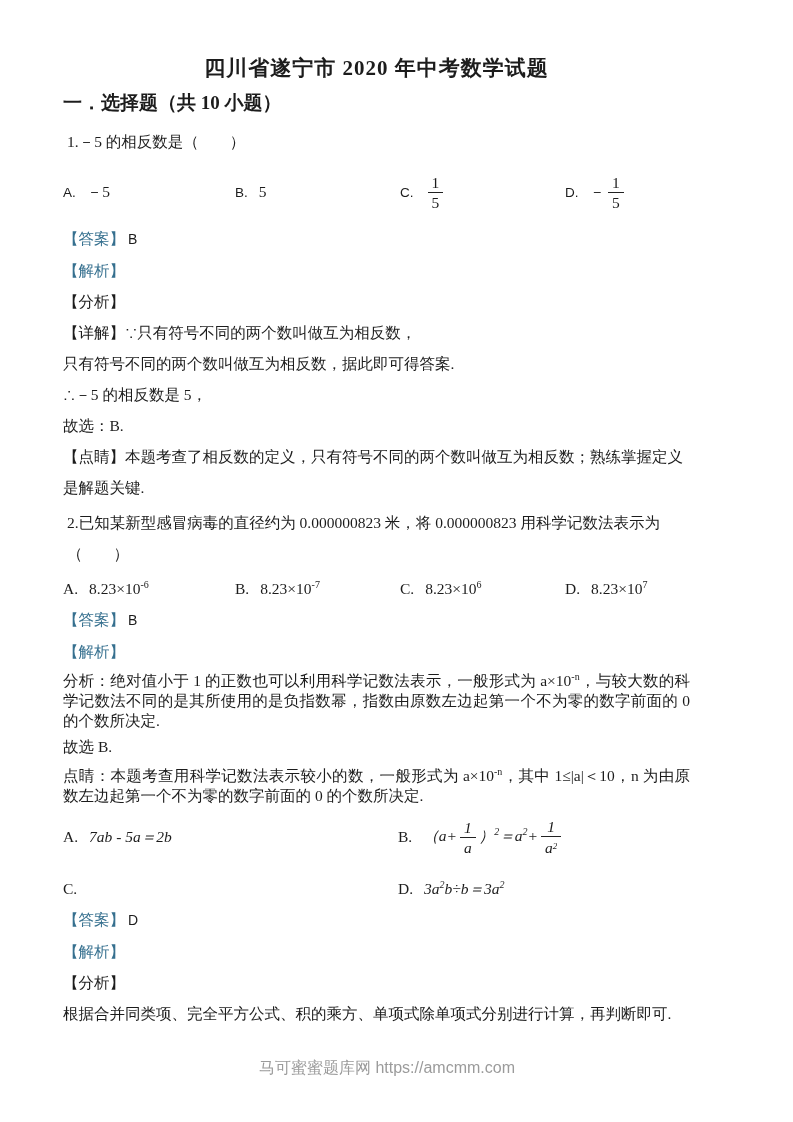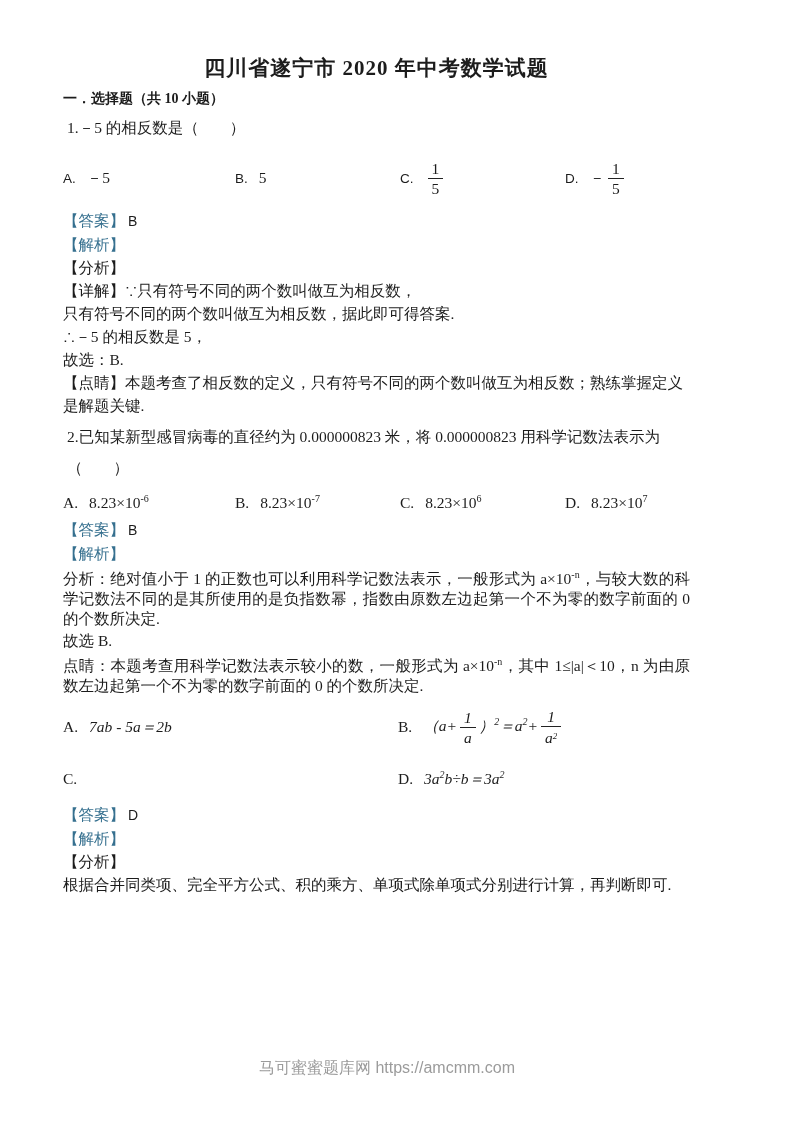--- a/index.html
+++ b/index.html
@@ -3,22 +3,22 @@
 <meta charset="utf-8">
 <style>
   html,body { margin:0; padding:0; background:#ffffff; }
   .page {
     position:relative; width:748px; height:1122px; background:#fff;
     font-family:"Liberation Serif","DejaVu Serif",serif;
     font-size:15.5px; color:#1c1c1c; overflow:hidden;
   }
   .content { position:absolute; left:63px; right:58px; top:0; }
   .title { margin:54px 0 8px; text-align:center; font-size:21px; font-weight:bold; letter-spacing:1px; }
-  .section-heading { margin:0 0 4px; font-size:14px; font-weight:bold; }
-  .line { line-height:23px; margin:0; }
+  .section-heading { margin:0 0 10px; font-size:19px; font-weight:bold; }
+  .line { line-height:31px; margin:0; }
   .wrap { line-height:20px; margin:0; text-align:justify; }
   .stem { line-height:31px; margin:4px; }
   .optrow { display:flex; align-items:center; }
   .optrow.tall { height:62px; }
   .optrow.short { line-height:34px; height:34px; align-items:baseline; }
   .opt { display:flex; align-items:center; }
   .c1 { width:172px; } .c2 { width:165px; } .c3 { width:165px; } .c4 { flex:1; }
   .h1 { width:335px; } .h2 { flex:1; }
   .olabel { margin-right:11px; }
   .sans { font-family:"Liberation Sans","DejaVu Sans",sans-serif; font-size:13.5px; }
@@ -27,21 +27,21 @@
   .sup { font-size:10px; vertical-align:6px; }
   .frac { display:inline-block; vertical-align:middle; text-align:center; margin:0 3px; }
   .frac .num { display:block; line-height:19px; padding:0 4px; }
   .frac .den { display:block; line-height:19px; border-top:1.2px solid #222; padding:0 4px; }
   .frac .den .sup { font-size:9px; vertical-align:4px; }
   .math { font-style:italic; }
   .footer {
     position:absolute; top:1058px; left:0; width:100%; text-align:center;
     font-family:"Liberation Sans","DejaVu Sans",sans-serif;
     font-size:16px; color:#9B9B9B;padding-left:13px;
-  } .mt2 { margin-top:11px; }
+  } .mt2 { margin-top:2px; }
 </style>
 </head>
 <body>
 
 <div class="page">
   <div class="content">
 
     <h1 class="title">四川省遂宁市 2020 年中考数学试题</h1>
     <h2 class="section-heading">一．选择题（共 10 小题）</h2>
 

